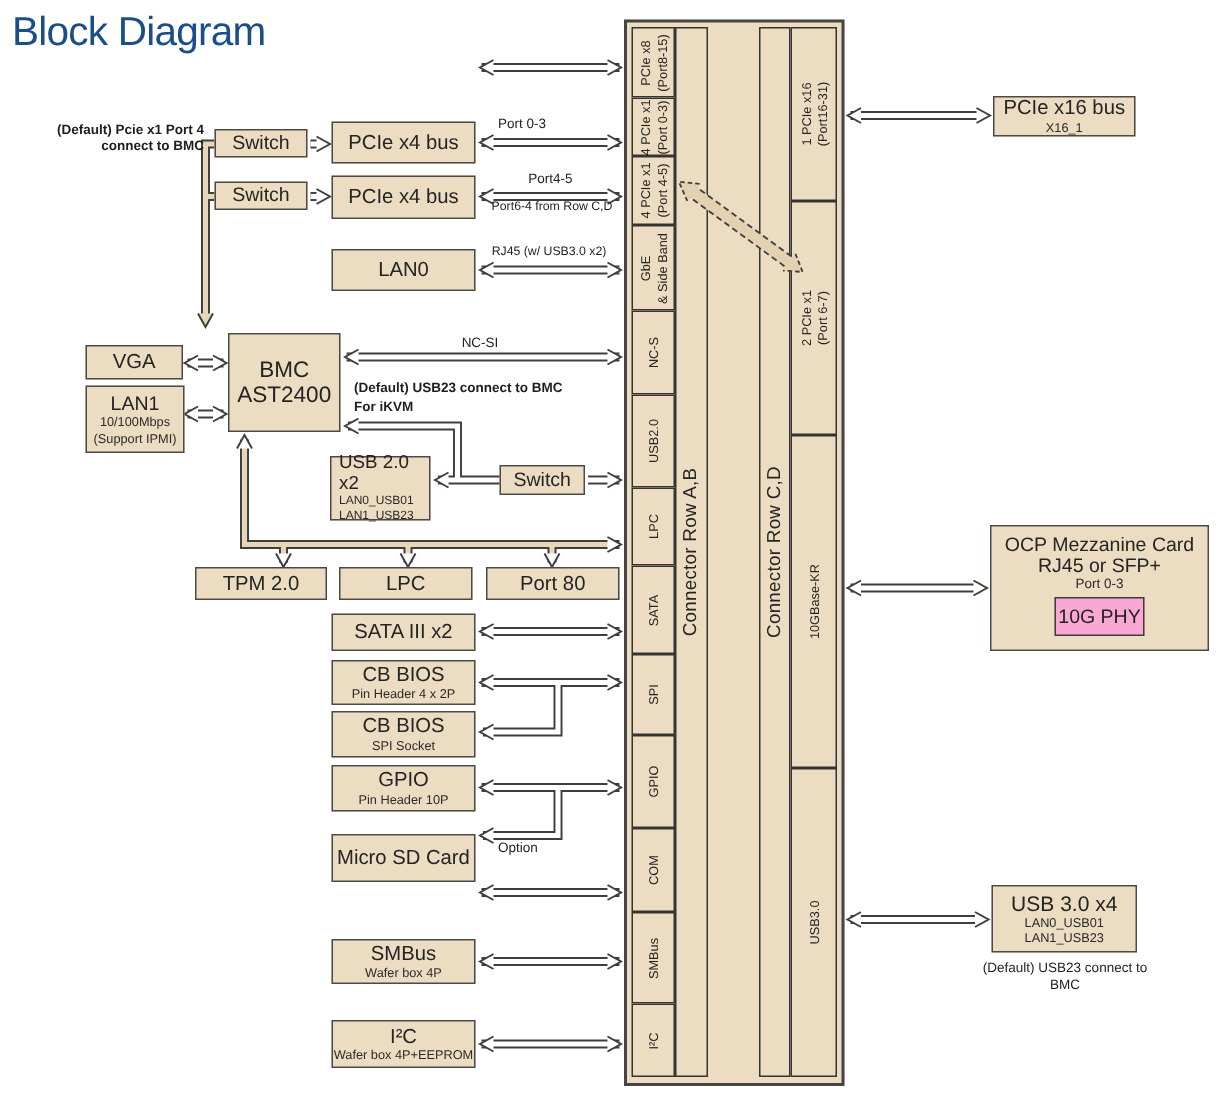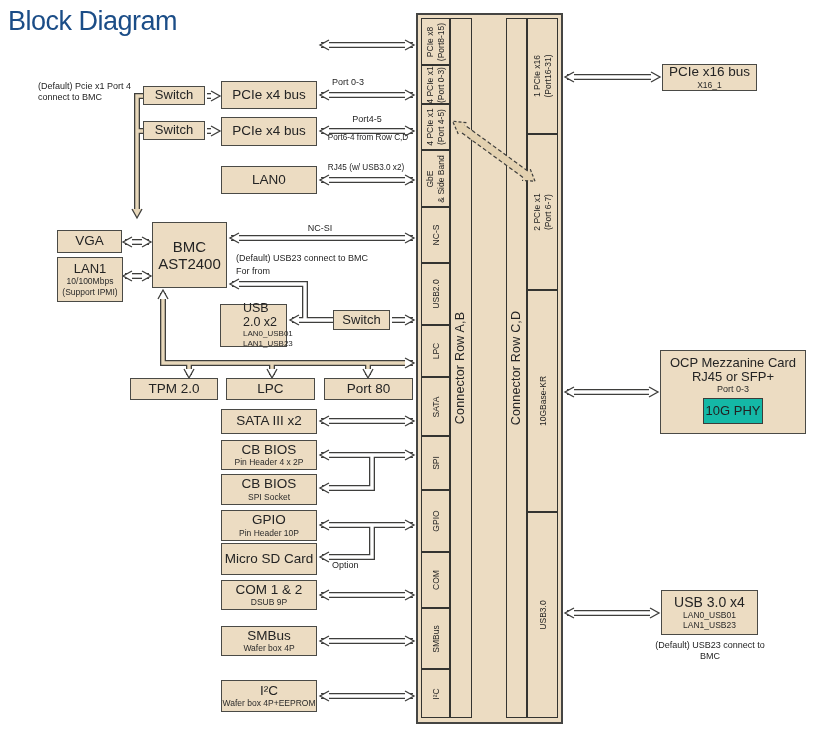--- a/index.html
+++ b/index.html
@@ -13,32 +13,32 @@
   .w2{fill:none;stroke:#ffffff;stroke-width:3.4;}
   .w2b{fill:none;stroke:#e7d7ba;stroke-width:3.4;}
   .ah{fill:#ffffff;stroke:#3e3e3c;stroke-width:1.3;stroke-linejoin:miter;}
   .ahb{fill:#e7d7ba;stroke:#3e3e3c;stroke-width:1.3;stroke-linejoin:miter;}
   .box{position:absolute;box-sizing:border-box;background:#ecdcc2;border:1.6px solid #4a4a46;
        display:flex;flex-direction:column;align-items:center;justify-content:center;
        text-align:center;z-index:2;}
   .box .main{font-size:13.5px;line-height:1.08;color:#242424;}
   .box .big{font-size:15px;line-height:1.15;}
   .box .sub{font-size:8.5px;line-height:1.2;color:#2a2a2a;}
-  .box.leftalign{align-items:flex-start;padding-left:22px;text-align:left;}
+  .box.leftalign{align-items:flex-start;padding-left:5px;text-align:left;}
   .outer{position:absolute;box-sizing:border-box;background:#ecdcc2;border:2px solid #454543;z-index:1;}
   .seg{position:absolute;box-sizing:border-box;background:#ecdcc2;border:1.4px solid #343431;z-index:2;}
   .rot{position:absolute;top:50%;left:50%;width:max-content;text-align:center;
        transform:translate(-50%,-50%) rotate(-90deg);font-size:8.5px;line-height:1.25;
        color:#242424;white-space:nowrap;}
   .rot.colname{font-size:12.5px;letter-spacing:0.2px;}
   .ann{position:absolute;font-size:9px;line-height:1.25;color:#1e1e1e;z-index:4;}
-  .ann.b{font-weight:400;}
+  .ann.b{font-weight:700;text-align:right;}
   .ann.c{text-align:center;}
   .ann.s{font-size:8.2px;}
-  .innerbox{box-sizing:border-box;background:#14b8a6;border:1.6px solid #3c3c3a;
+  .innerbox{box-sizing:border-box;background:#f9a8d4;border:1.6px solid #3c3c3a;
             display:flex;align-items:center;justify-content:center;font-size:13px;margin-top:3px;}
 </style>
 </head>
 <body>
 
 <div class="stage">
 
   <div class="title">Block Diagram</div>
 
   <svg class="layer" width="819" height="736">
@@ -293,26 +293,22 @@
     <div class="sub">Pin Header 4 x 2P</div>
   </div>
   <div class="box" style="left:221px;top:474px;width:96px;height:31px">
     <div class="main">CB BIOS</div>
     <div class="sub">SPI Socket</div>
   </div>
   <div class="box" style="left:221px;top:510px;width:96px;height:31px">
     <div class="main">GPIO</div>
     <div class="sub">Pin Header 10P</div>
   </div>
-  <div class="box" style="left:221px;top:543px;width:96px;height:32px">
+  <div class="box" style="left:221px;top:556px;width:96px;height:32px">
     <div class="main">Micro SD Card</div>
-  </div>
-  <div class="box" style="left:221px;top:580px;width:96px;height:30px">
-    <div class="main">COM 1 &amp; 2</div>
-    <div class="sub">DSUB 9P</div>
   </div>
   <div class="box" style="left:221px;top:626px;width:96px;height:30px">
     <div class="main">SMBus</div>
     <div class="sub">Wafer box 4P</div>
   </div>
   <div class="box" style="left:221px;top:680px;width:96px;height:32px">
     <div class="main">I²C</div>
     <div class="sub">Wafer box 4P+EEPROM</div>
   </div>
 
@@ -346,17 +342,17 @@
   <div class="ann b" style="left:38px;top:81px">
     <div>(Default) Pcie x1 Port 4</div>
     <div>connect to BMC</div>
   </div>
   <div class="ann c" style="left:317px;top:77px;width:62px">Port 0-3</div>
   <div class="ann c" style="left:336px;top:114px;width:62px">Port4-5</div>
   <div class="ann c s" style="left:320px;top:133px;width:96px">Port6-4 from Row C,D</div>
   <div class="ann c s" style="left:318px;top:163px;width:96px">RJ45 (w/ USB3.0 x2)</div>
   <div class="ann c" style="left:298px;top:223px;width:44px">NC-SI</div>
   <div class="ann b" style="left:236px;top:253px">(Default) USB23 connect to BMC</div>
-  <div class="ann b" style="left:236px;top:266px">For from</div>
+  <div class="ann b" style="left:236px;top:266px">For iKVM</div>
   <div class="ann" style="left:332px;top:560px">Option</div>
   <div class="ann c" style="left:645px;top:640px;width:130px">(Default) USB23 connect to BMC</div>
 
 </div>
 
 </body></html>

